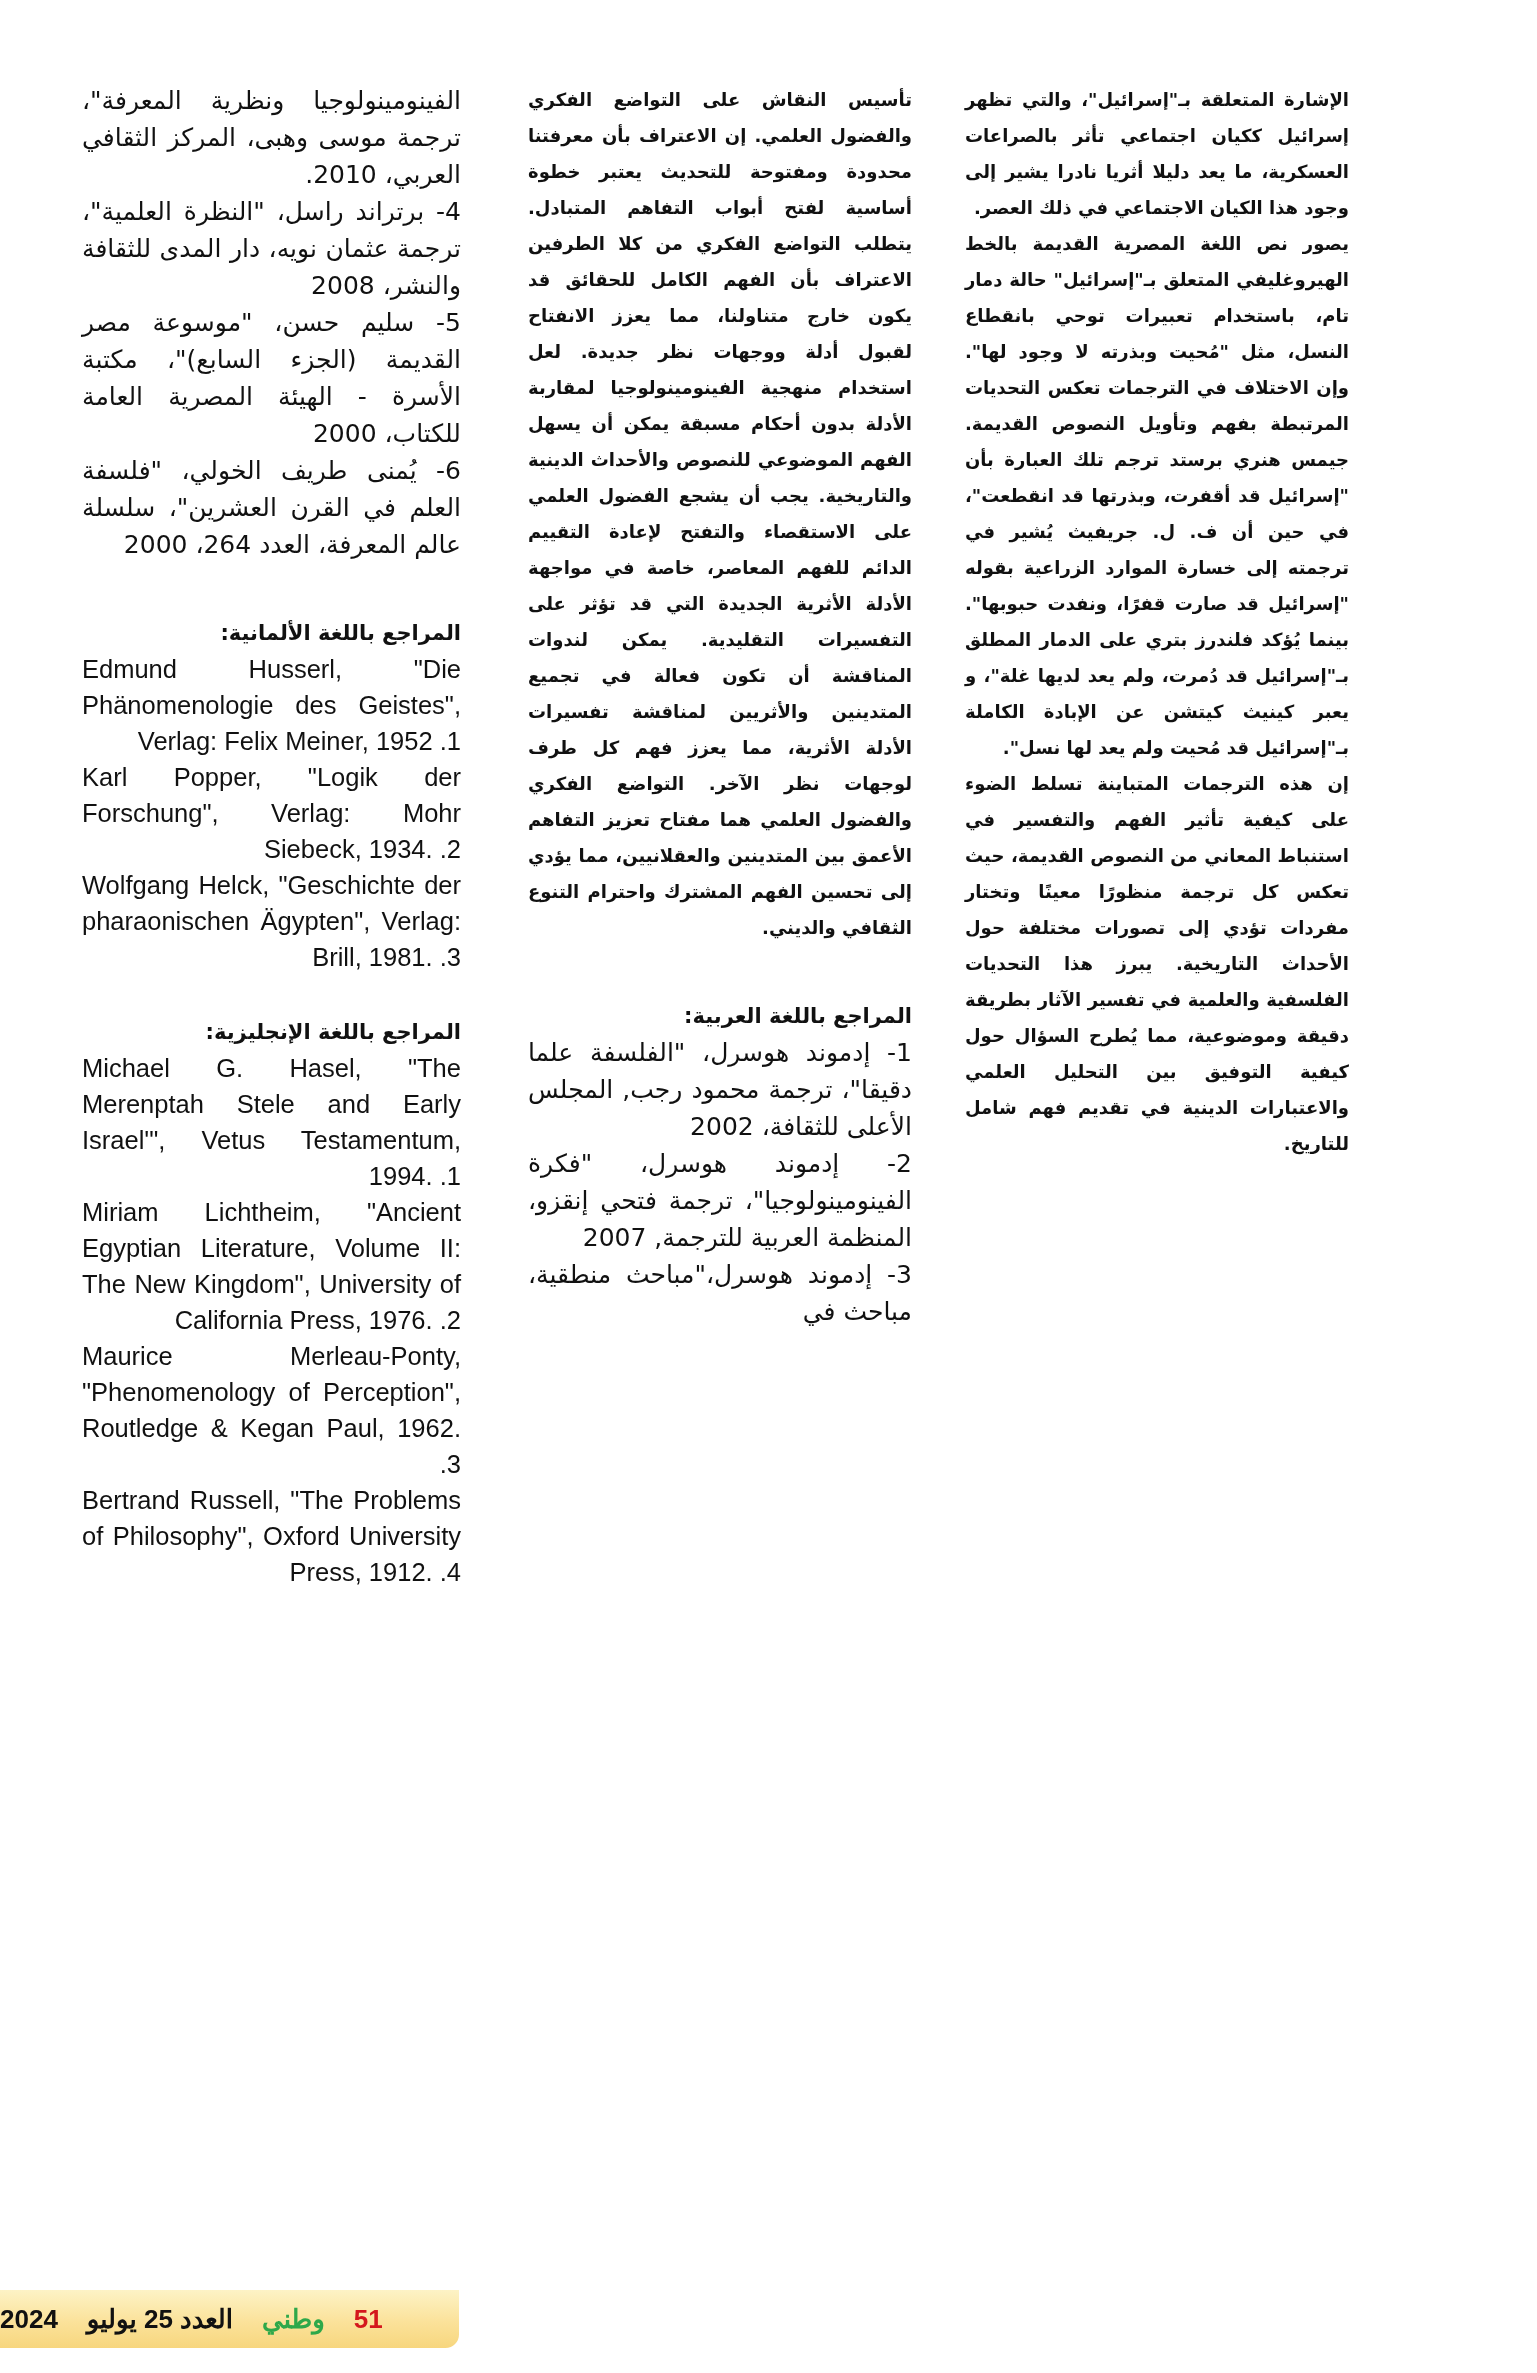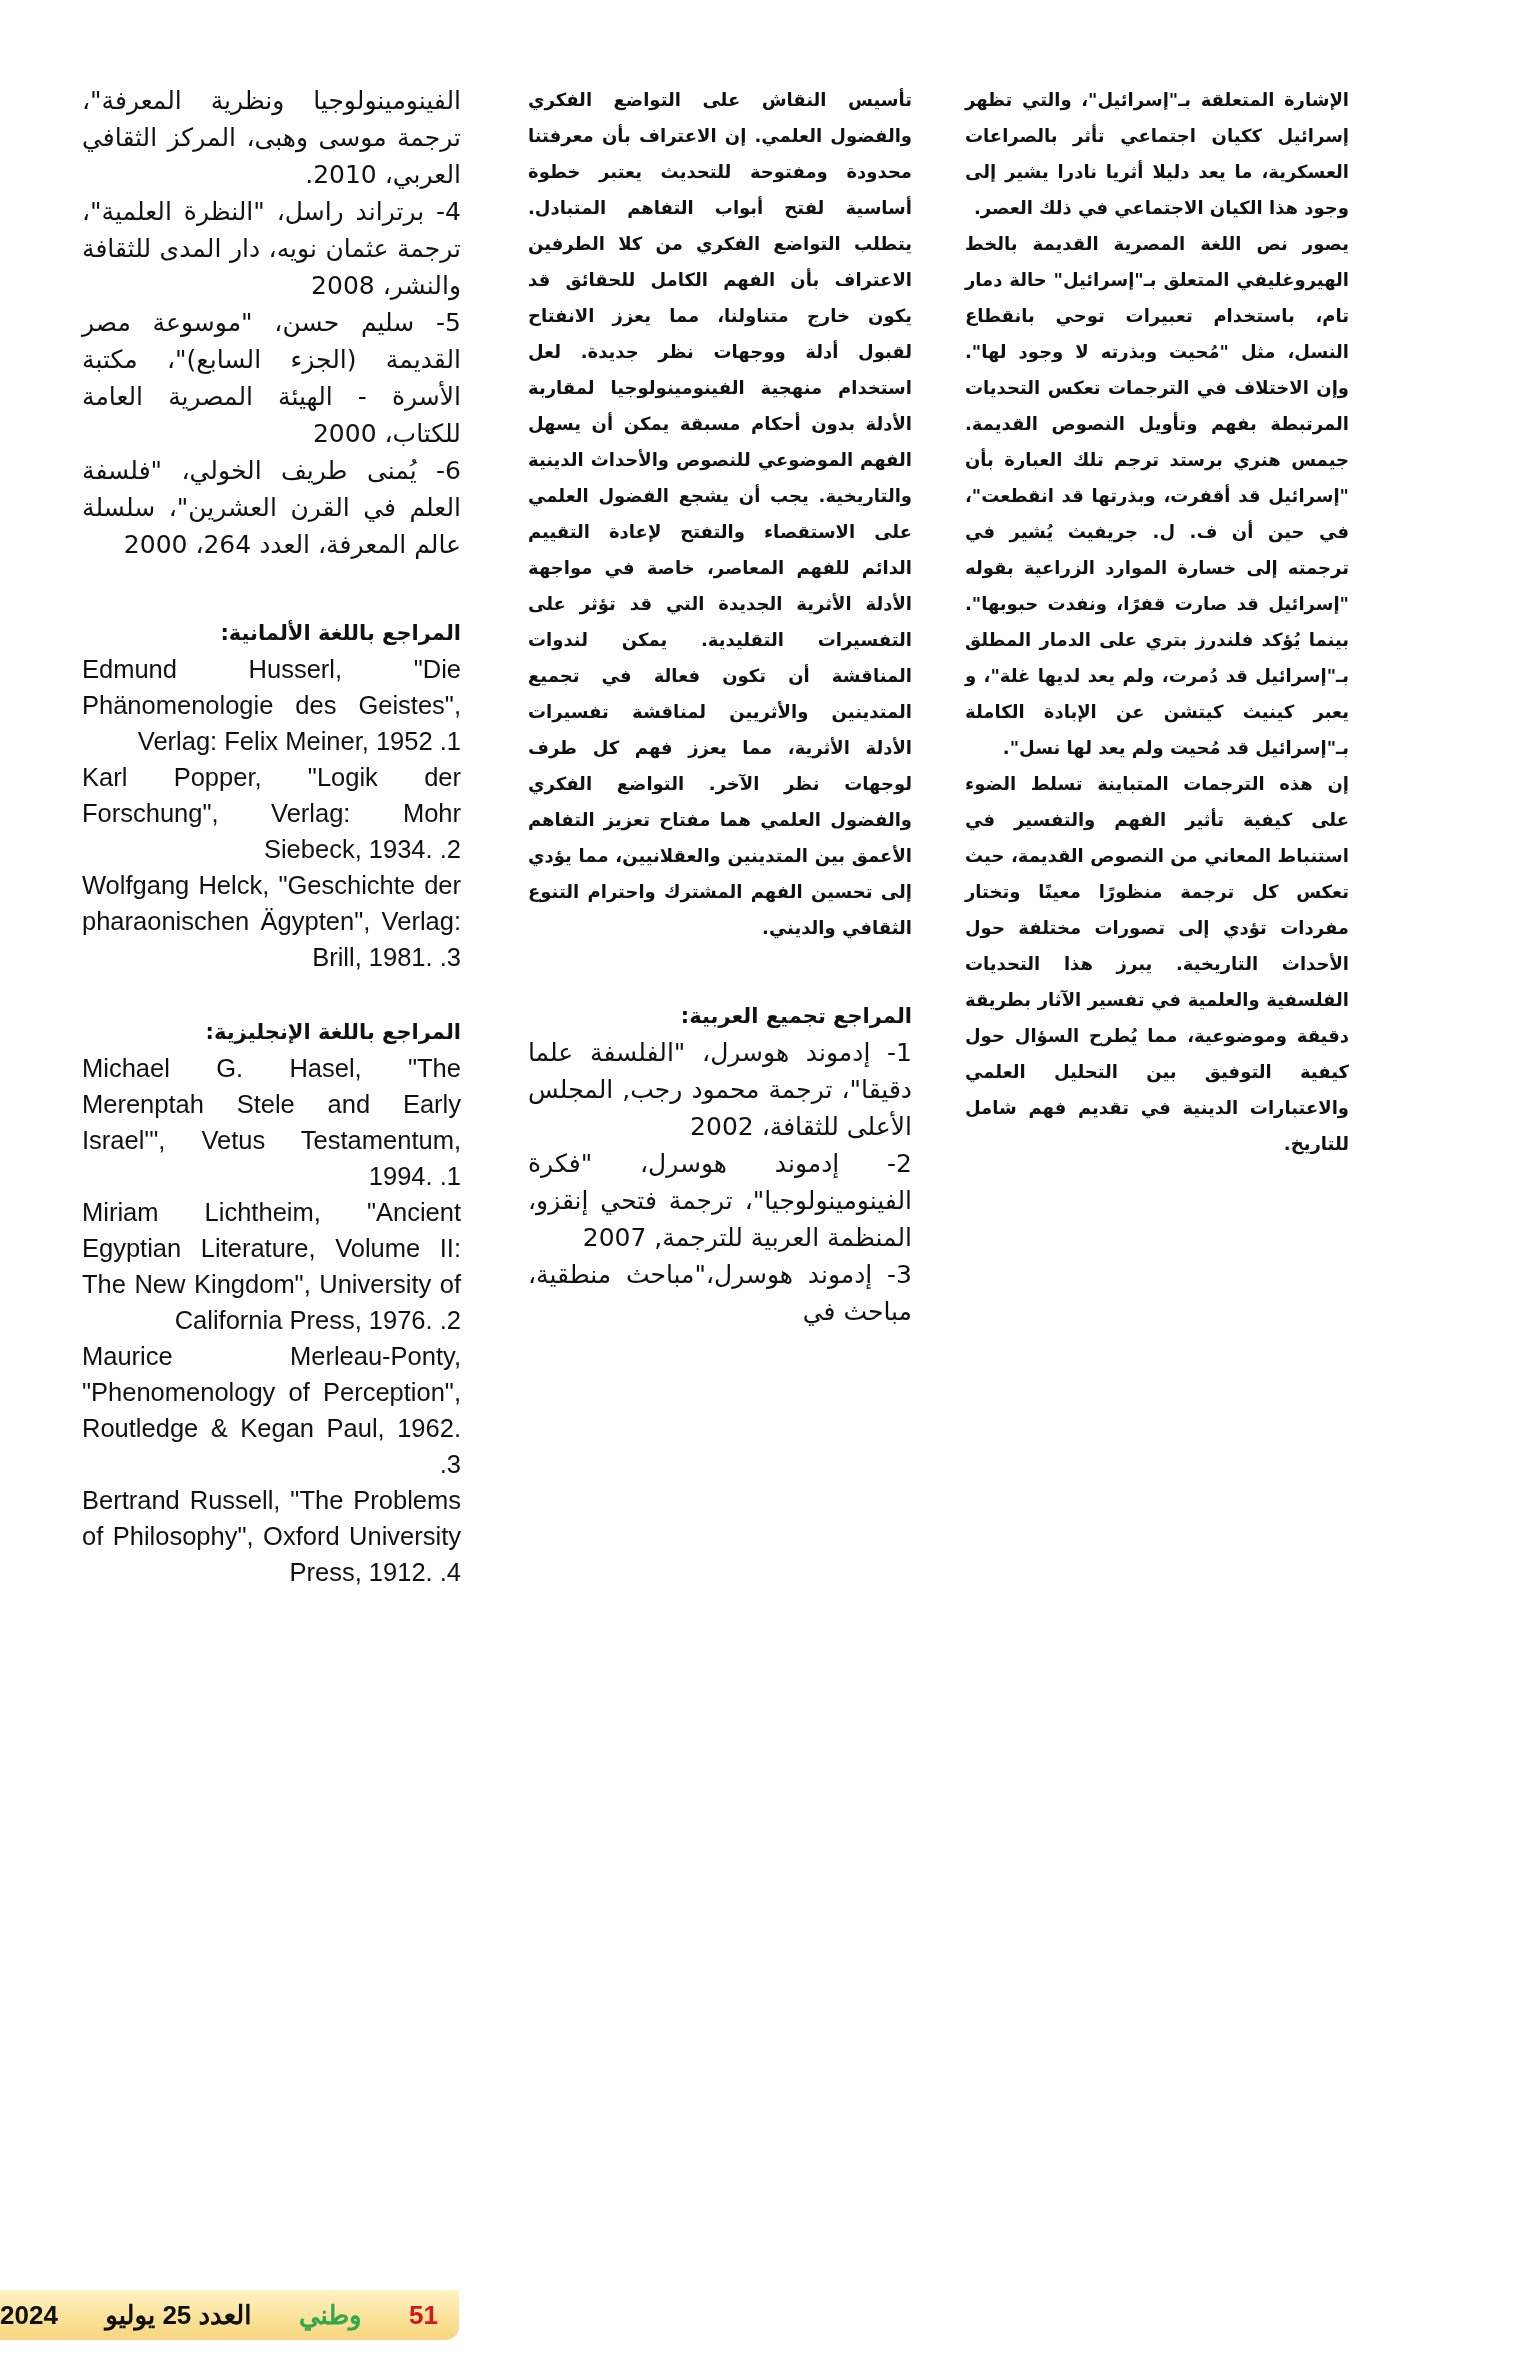--- a/index.html
+++ b/index.html
@@ -12,25 +12,25 @@
     .bold-ar { font-family: "DejaVu Sans", sans-serif; font-weight: bold; font-size: 18px; line-height: 36px; }
     .bold-ar p { margin: 0; }
     .ref-ar { font-family: "DejaVu Sans", sans-serif; font-size: 25px; line-height: 37px; }
     .ref-ar p { margin: 0; }
     .ref-en { font-family: "Liberation Sans", sans-serif; font-size: 25.5px; line-height: 36px; direction: ltr; text-align: justify; text-align-last: right; unicode-bidi: plaintext; }
     .ref-en p { margin: 0; }
     .heading { font-family: "DejaVu Sans", sans-serif; font-weight: bold; font-size: 21px; line-height: 35px; margin: 0; }
     .gap-lg { height: 53px; }
     .gap-md { height: 40px; }
     .footer-bar {
-      position: absolute; left: 0; top: 2290px; width: 459px; height: 50px;
+      position: absolute; left: 0; top: 2290px; width: 459px; height: 58px;
       background: linear-gradient(180deg, #fdf3c6 0%, #fbe29a 55%, #f7d67e 100%);
       border-radius: 0 0 13.4px 0;
-      display: flex; align-items: center; justify-content: space-between; padding-right: 21px; box-sizing: border-box;
-      direction: ltr; gap: 15px;
+      display: flex; align-items: center; justify-content: flex-start; padding-right: 21px; box-sizing: border-box;
+      direction: ltr; gap: 29px;
     }
     .footer-bar span { font-family: "Liberation Sans", sans-serif; font-weight: bold; font-size: 26px; }
     .f-year, .f-date, .f-issue { color: #111; }
     .f-brand { color: #2ea84a; font-family: Liberation Serif, serif; }
     .f-page { color: #d4171d; }
   </style>
 </head>
 <body>
 
 <div class="page">
@@ -39,21 +39,21 @@
     <p>الإشارة المتعلقة بـ"إسرائيل"، والتي تظهر إسرائيل ككيان اجتماعي تأثر بالصراعات العسكرية، ما يعد دليلا أثريا نادرا يشير إلى وجود هذا الكيان الاجتماعي في ذلك العصر.</p>
     <p>يصور نص اللغة المصرية القديمة بالخط الهيروغليفي المتعلق بـ"إسرائيل" حالة دمار تام، باستخدام تعبيرات توحي بانقطاع النسل، مثل "مُحيت وبذرته لا وجود لها". وإن الاختلاف في الترجمات تعكس التحديات المرتبطة بفهم وتأويل النصوص القديمة. جيمس هنري برستد ترجم تلك العبارة بأن "إسرائيل قد أقفرت، وبذرتها قد انقطعت"، في حين أن ف. ل. جريفيث يُشير في ترجمته إلى خسارة الموارد الزراعية بقوله "إسرائيل قد صارت قفرًا، ونفدت حبوبها". بينما يُؤكد فلندرز بتري على الدمار المطلق بـ"إسرائيل قد دُمرت، ولم يعد لديها غلة"، و يعبر كينيث كيتشن عن الإبادة الكاملة بـ"إسرائيل قد مُحيت ولم يعد لها نسل".</p>
     <p>إن هذه الترجمات المتباينة تسلط الضوء على كيفية تأثير الفهم والتفسير في استنباط المعاني من النصوص القديمة، حيث تعكس كل ترجمة منظورًا معينًا وتختار مفردات تؤدي إلى تصورات مختلفة حول الأحداث التاريخية. يبرز هذا التحديات الفلسفية والعلمية في تفسير الآثار بطريقة دقيقة وموضوعية، مما يُطرح السؤال حول كيفية التوفيق بين التحليل العلمي والاعتبارات الدينية في تقديم فهم شامل للتاريخ.</p>
   </div>
 
   <div class="col col-mid">
     <div class="bold-ar">
       <p>تأسيس النقاش على التواضع الفكري والفضول العلمي. إن الاعتراف بأن معرفتنا محدودة ومفتوحة للتحديث يعتبر خطوة أساسية لفتح أبواب التفاهم المتبادل. يتطلب التواضع الفكري من كلا الطرفين الاعتراف بأن الفهم الكامل للحقائق قد يكون خارج متناولنا، مما يعزز الانفتاح لقبول أدلة ووجهات نظر جديدة. لعل استخدام منهجية الفينومينولوجيا لمقاربة الأدلة بدون أحكام مسبقة يمكن أن يسهل الفهم الموضوعي للنصوص والأحداث الدينية والتاريخية. يجب أن يشجع الفضول العلمي على الاستقصاء والتفتح لإعادة التقييم الدائم للفهم المعاصر، خاصة في مواجهة الأدلة الأثرية الجديدة التي قد تؤثر على التفسيرات التقليدية. يمكن لندوات المناقشة أن تكون فعالة في تجميع المتدينين والأثريين لمناقشة تفسيرات الأدلة الأثرية، مما يعزز فهم كل طرف لوجهات نظر الآخر. التواضع الفكري والفضول العلمي هما مفتاح تعزيز التفاهم الأعمق بين المتدينين والعقلانيين، مما يؤدي إلى تحسين الفهم المشترك واحترام التنوع الثقافي والديني.</p>
     </div>
     <div class="gap-lg"></div>
-    <h3 class="heading">المراجع تجميع العربية:</h3>
+    <h3 class="heading">المراجع باللغة العربية:</h3>
     <div class="ref-ar">
       <p>1- إدموند هوسرل، "الفلسفة علما دقيقا"، ترجمة محمود رجب, المجلس الأعلى للثقافة، 2002</p>
       <p>2- إدموند هوسرل، "فكرة الفينومينولوجيا"، ترجمة فتحي إنقزو، المنظمة العربية للترجمة, 2007</p>
       <p>3- إدموند هوسرل،"مباحث منطقية، مباحث في</p>
     </div>
   </div>
 
   <div class="col col-left">
     <div class="ref-ar">
       <p>الفينومينولوجيا ونظرية المعرفة"، ترجمة موسى وهبى، المركز الثقافي العربي، 2010.</p>

